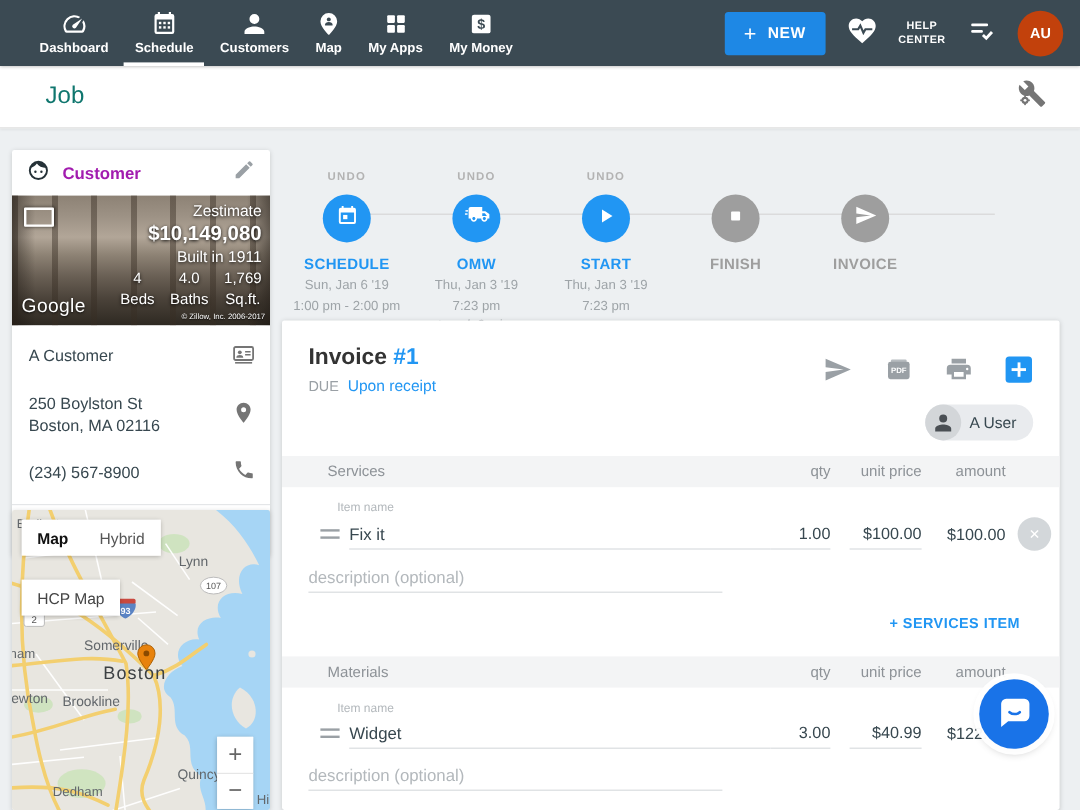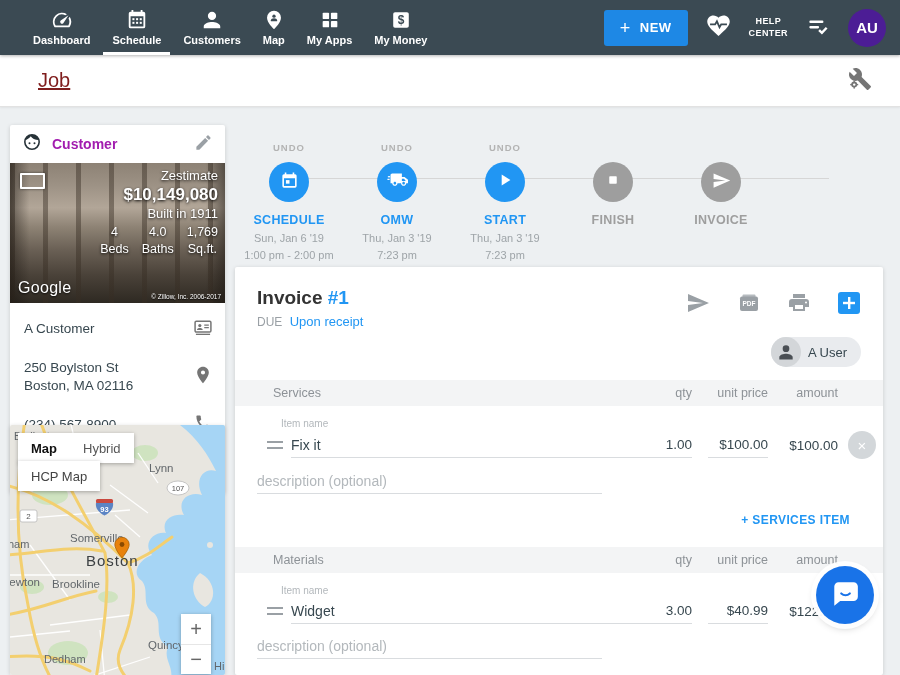--- a/index.html
+++ b/index.html
@@ -17,36 +17,36 @@
   .nav-item svg { display:block; }
   .nav-item .nv-label { font-size:11px; font-weight:bold; color:#fff; white-space:nowrap; }
   .nav-item.active::after { content:""; position:absolute; left:2px; right:2px; bottom:0; height:3px; background:#fff; }
   .nav-right { display:flex; align-items:center; gap:17px; margin-right:14px; }
   .btn-new { height:36px; padding:0 16px; background:#1e88e5; border:none; border-radius:3px;
              color:#fff; font-size:13px; font-weight:bold; letter-spacing:.5px;
              display:flex; align-items:center; gap:9px; cursor:pointer; }
   .btn-new .plus-glyph { font-size:18px; font-weight:normal; line-height:1; }
   .help-center { font-size:9px; font-weight:bold; color:#fff; text-align:center; line-height:1.25;
                  letter-spacing:.4px; cursor:pointer; }
-  .avatar { width:38px; height:38px; border-radius:50%; background:#4c1d95; color:#fff;
-            font-size:15px; font-weight:bold; display:flex; align-items:center; justify-content:center; cursor:pointer; }
+  .avatar { width:38px; height:38px; border-radius:50%; background:#c2410c; color:#fff;
+            font-size:12px; font-weight:bold; display:flex; align-items:center; justify-content:center; cursor:pointer; }
 
   
   .jobbar { position:absolute; top:55px; left:0; width:900px; height:52px; background:#fff;
             border-bottom:1px solid #e2e2e2; display:flex; align-items:center; z-index:30;
             box-shadow:0 1px 2px rgba(0,0,0,.06); }
-  .jobbar .page-title { margin-left:38px; font-size:20px; color:#7f1d1d; flex:1;text-decoration:underline; }
+  .jobbar .page-title { margin-left:38px; font-size:20px; color:#0f766e; flex:1; }
   .jobbar .job-tools { margin-right:28px; cursor:pointer; }
 
   
   .card { background:#fff; border-radius:2px; box-shadow:0 1px 4px rgba(0,0,0,.16); }
   .customer-card { position:absolute; left:10px; top:125px; width:215px; }
   .cc-head { height:38px; display:flex; align-items:center; padding:0 12px; }
   .cc-head .cc-title { flex:1; margin-left:10px; font-size:14px; font-weight:bold; color:#a21caf; }
-  .photo { position:relative; height:140px; overflow:hidden;
+  .photo { position:relative; height:108px; overflow:hidden;
     background:
       linear-gradient(90deg, rgba(25,20,15,.5) 0, rgba(0,0,0,0) 9%, rgba(0,0,0,0) 91%, rgba(25,20,15,.5) 100%),
       repeating-linear-gradient(90deg, rgba(55,45,35,.45) 0 5px, rgba(0,0,0,0) 5px 33px),
       linear-gradient(180deg,#8d8275 0%, #9d9285 16%, #b2a698 32%, #8d8274 46%, #6a6055 62%, #4a4239 80%, #2e2922 100%);
   }
   .sv-rect { position:absolute; left:10px; top:10px; width:25px; height:16px; border:2px solid #fff;
              border-radius:1px; box-shadow:0 0 3px rgba(0,0,0,.6); cursor:pointer; }
   .zest { position:absolute; top:5px; right:7px; text-align:right; color:#fff;
           text-shadow:0 1px 3px rgba(0,0,0,.95); }
   .z-label { font-size:13px; }
@@ -64,21 +64,21 @@
   .cc-history { height:42px; display:flex; align-items:center; padding:0 12px 0 14px; cursor:pointer; }
   .cc-history .cc-hist-label { flex:1; margin-left:15px; font-size:13px; font-weight:bold; color:#37474f; }
 
   
   .map-card { position:absolute; left:10px; top:425px; width:215px; height:250px; overflow:hidden; }
   .map-card svg.mapsvg { display:block; }
   .map-type { position:absolute; top:8px; left:8px; display:flex; box-shadow:0 1px 4px rgba(0,0,0,.3); }
   .mt-btn { background:#fff; border:none; height:30px; padding:0 13px; font-size:13px; color:#565656;
             font-family:inherit; cursor:pointer; }
   .mt-btn.active { font-weight:bold; color:#111; }
-  .hcp-btn { position:absolute; top:36px; left:8px; background:#fff; border:none; height:30px;
+  .hcp-btn { position:absolute; top:58px; left:8px; background:#fff; border:none; height:30px;
              padding:0 13px; font-size:13px; color:#444; font-family:inherit;
              box-shadow:0 1px 4px rgba(0,0,0,.3); cursor:pointer; }
   .zoomctl { position:absolute; right:14px; top:189px; width:30px; background:#fff;
              box-shadow:0 1px 4px rgba(0,0,0,.3); }
   .z-btn { width:30px; height:30px; background:#fff; border:none; font-size:20px; color:#666;
            display:flex; align-items:center; justify-content:center; cursor:pointer; font-family:inherit; }
   .z-btn + .z-btn { border-top:1px solid #e6e6e6; }
 
   
   .workflow { position:absolute; left:235px; top:130px; width:648px; height:134px; }
@@ -92,21 +92,21 @@
   .wf-step.done .wf-circle { background:#2196f3; }
   .wf-step.pending .wf-circle { background:#9e9e9e; }
   .wf-label { margin-top:11px; font-size:12.5px; font-weight:bold; letter-spacing:.3px; }
   .wf-step.done .wf-label { color:#2196f3; }
   .wf-step.pending .wf-label { color:#9e9e9e; }
   .wf-detail { font-size:11px; color:#9ea4a8; line-height:1.5; text-align:center; margin-top:3px; }
   .wf-note { font-style:italic; }
 
   
   .invoice-card { position:absolute; left:235px; top:267px; width:648px; height:408px; overflow:hidden; }
-  .inv-head { padding:20px 22px 0; display:flex; align-items:flex-start;gap:41px; }
+  .inv-head { padding:20px 22px 0; display:flex; align-items:center;gap:41px; }
   .inv-title-wrap { flex:1; }
   .inv-title { font-size:19px; font-weight:bold; color:#333; }
   .inv-num { color:#2196f3; }
   .inv-due { margin-top:5px; font-size:12px; }
   .inv-due-label { color:#9aa0a5; margin-right:4px; }
   .inv-due-value { color:#2196f3; font-size:13px; cursor:pointer; }
   .inv-actions { display:flex; align-items:center; gap:26px; margin-top:4px; }
   .inv-actions .ic { cursor:pointer; display:block; }
   .inv-assignee-row { display:flex; justify-content:flex-end; padding:0 22px; margin-top:8px; }
   .assignee-pill { height:30px; background:#e9ebee; border-radius:15px; display:flex; align-items:center;

